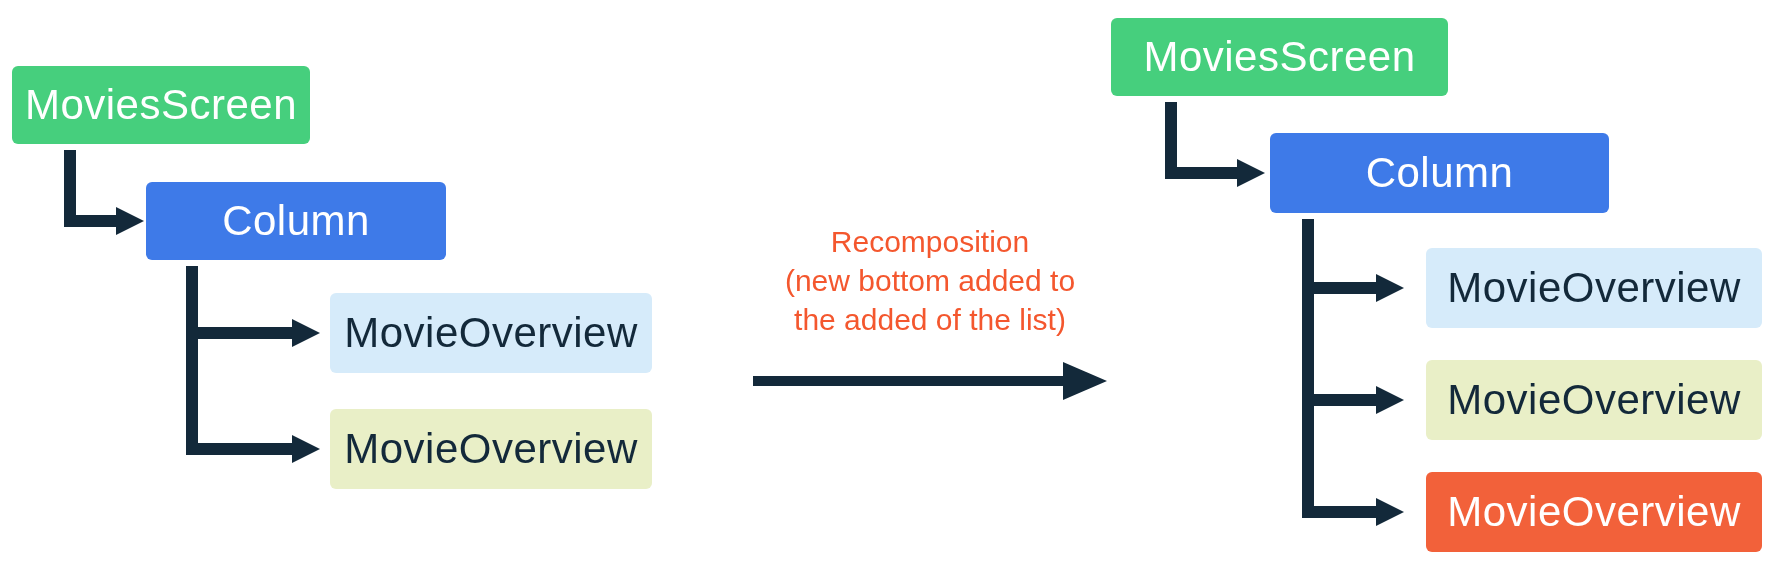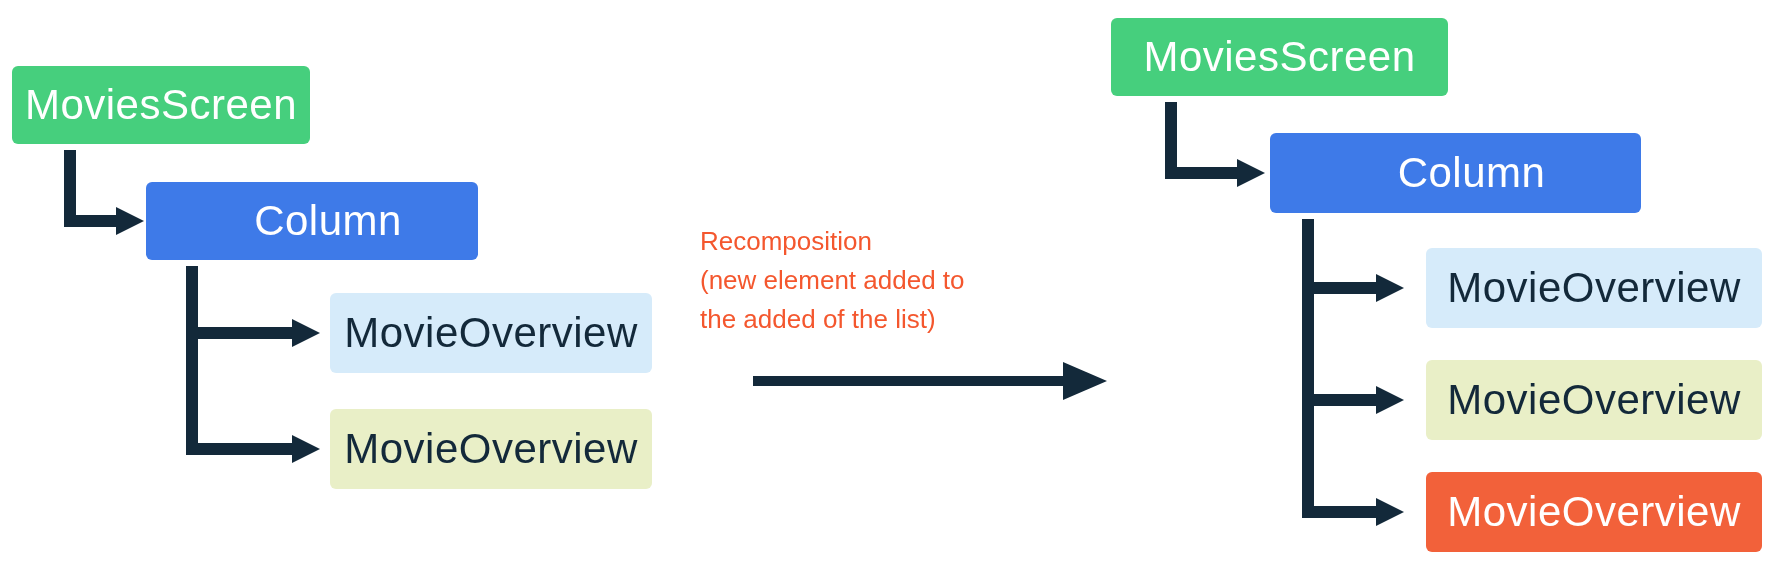--- a/index.html
+++ b/index.html
@@ -15,21 +15,21 @@
     position: absolute;
     display: flex;
     align-items: center;
     justify-content: center;
     border-radius: 6px;
     font-size: 42px;
     white-space: nowrap;
     letter-spacing: 0.5px;
   }
   .node-green  { background: var(--node-green);  color: var(--text-light); }
-  .node-blue   { background: var(--node-blue);   color: var(--text-light); padding-left: 32px; }
+  .node-blue   { background: var(--node-blue);   color: var(--text-light); }
   .node-lightblue { background: var(--node-lightblue); color: var(--text-dark); }
   .node-lime   { background: var(--node-lime);   color: var(--text-dark); }
   .node-orange { background: var(--node-orange); color: var(--text-light); }
 
   .bar { position: absolute; background: var(--connector); }
 
   .arrowhead {
     position: absolute;
     width: 0; height: 0;
     border-top: 14px solid transparent;
@@ -42,22 +42,23 @@
     border-top: 19px solid transparent;
     border-bottom: 19px solid transparent;
     border-left: 44px solid var(--connector);
   }
 
   .caption {
     position: absolute;
     left: 700px;
     top: 222px;
     width: 460px;
+    text-align: center;
     color: var(--label-orange);
-    font-size: 26px;
+    font-size: 30px;
     line-height: 39px;
   }
   .caption span { display: block; }
 </style>
 </head>
 <body>
 
 <div id="stage">
 
   <div>
@@ -75,21 +76,21 @@
     <div class="arrowhead" style="left:292px; top:319px;"></div>
     <div class="node node-lightblue" style="left:330px; top:293px; width:322px; height:80px;">MovieOverview</div>
 
     <div class="bar" style="left:186px; top:443px; width:106px; height:12px;"></div>
     <div class="arrowhead" style="left:292px; top:435px;"></div>
     <div class="node node-lime" style="left:330px; top:409px; width:322px; height:80px;">MovieOverview</div>
   </div>
 
   <div class="caption">
     <span>Recomposition</span>
-    <span>(new element added to</span>
+    <span>(new bottom added to</span>
     <span>the added of the list)</span>
   </div>
   <div class="bar" style="left:753px; top:376px; width:310px; height:10px;"></div>
   <div class="arrowhead-big" style="left:1063px; top:362px;"></div>
 
   <div>
     <div class="node node-green" style="left:1111px; top:18px; width:337px; height:78px;">MoviesScreen</div>
 
     <div class="bar" style="left:1165px; top:102px; width:12px; height:77px;"></div>
     <div class="bar" style="left:1165px; top:167px; width:72px; height:12px;"></div>

